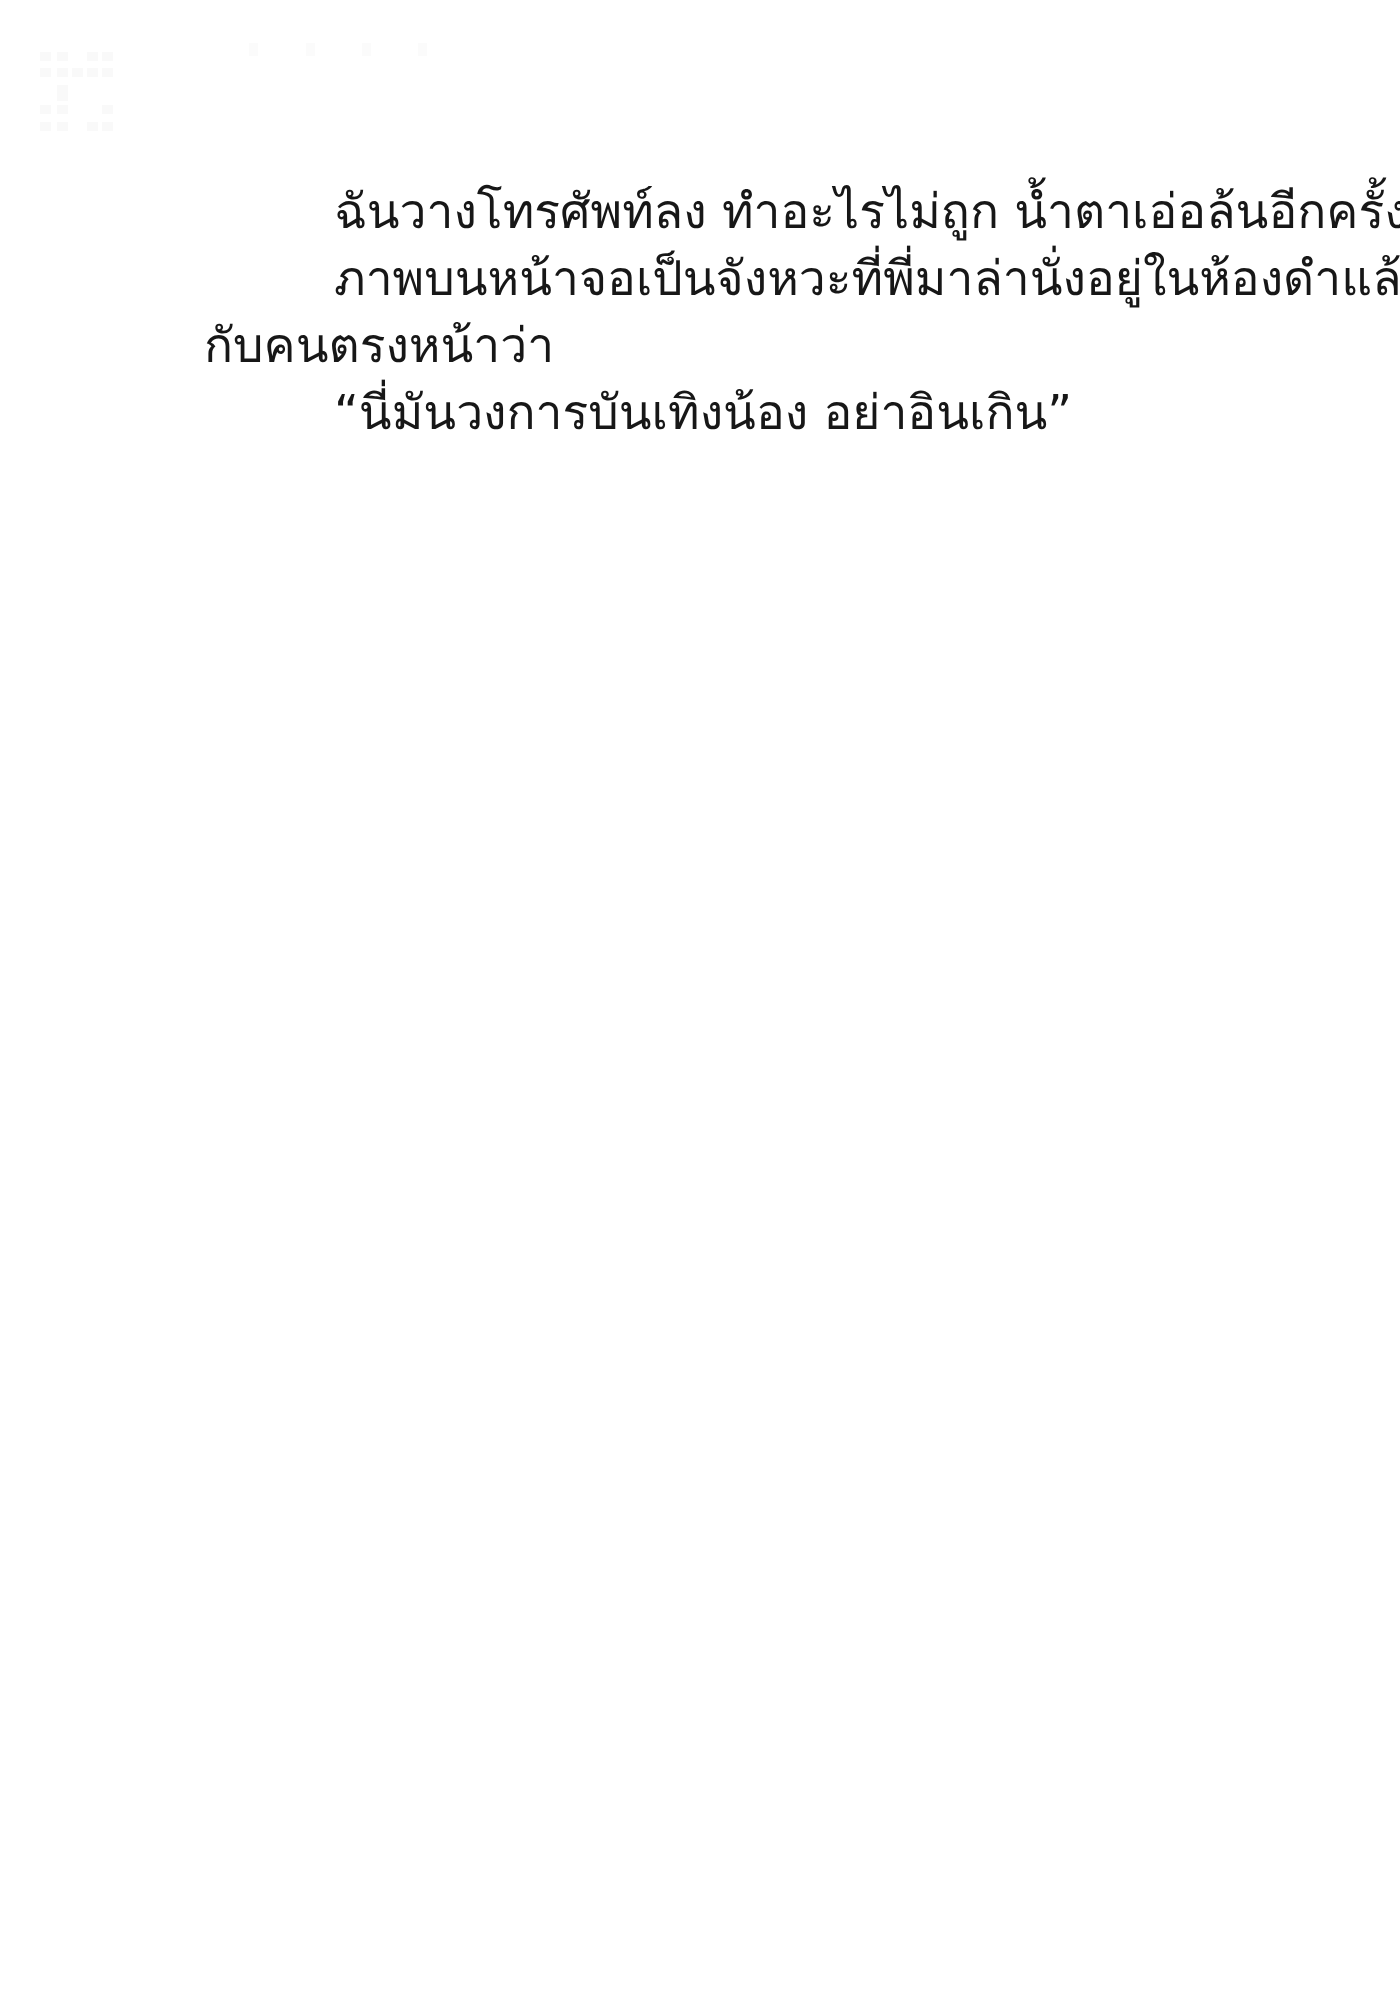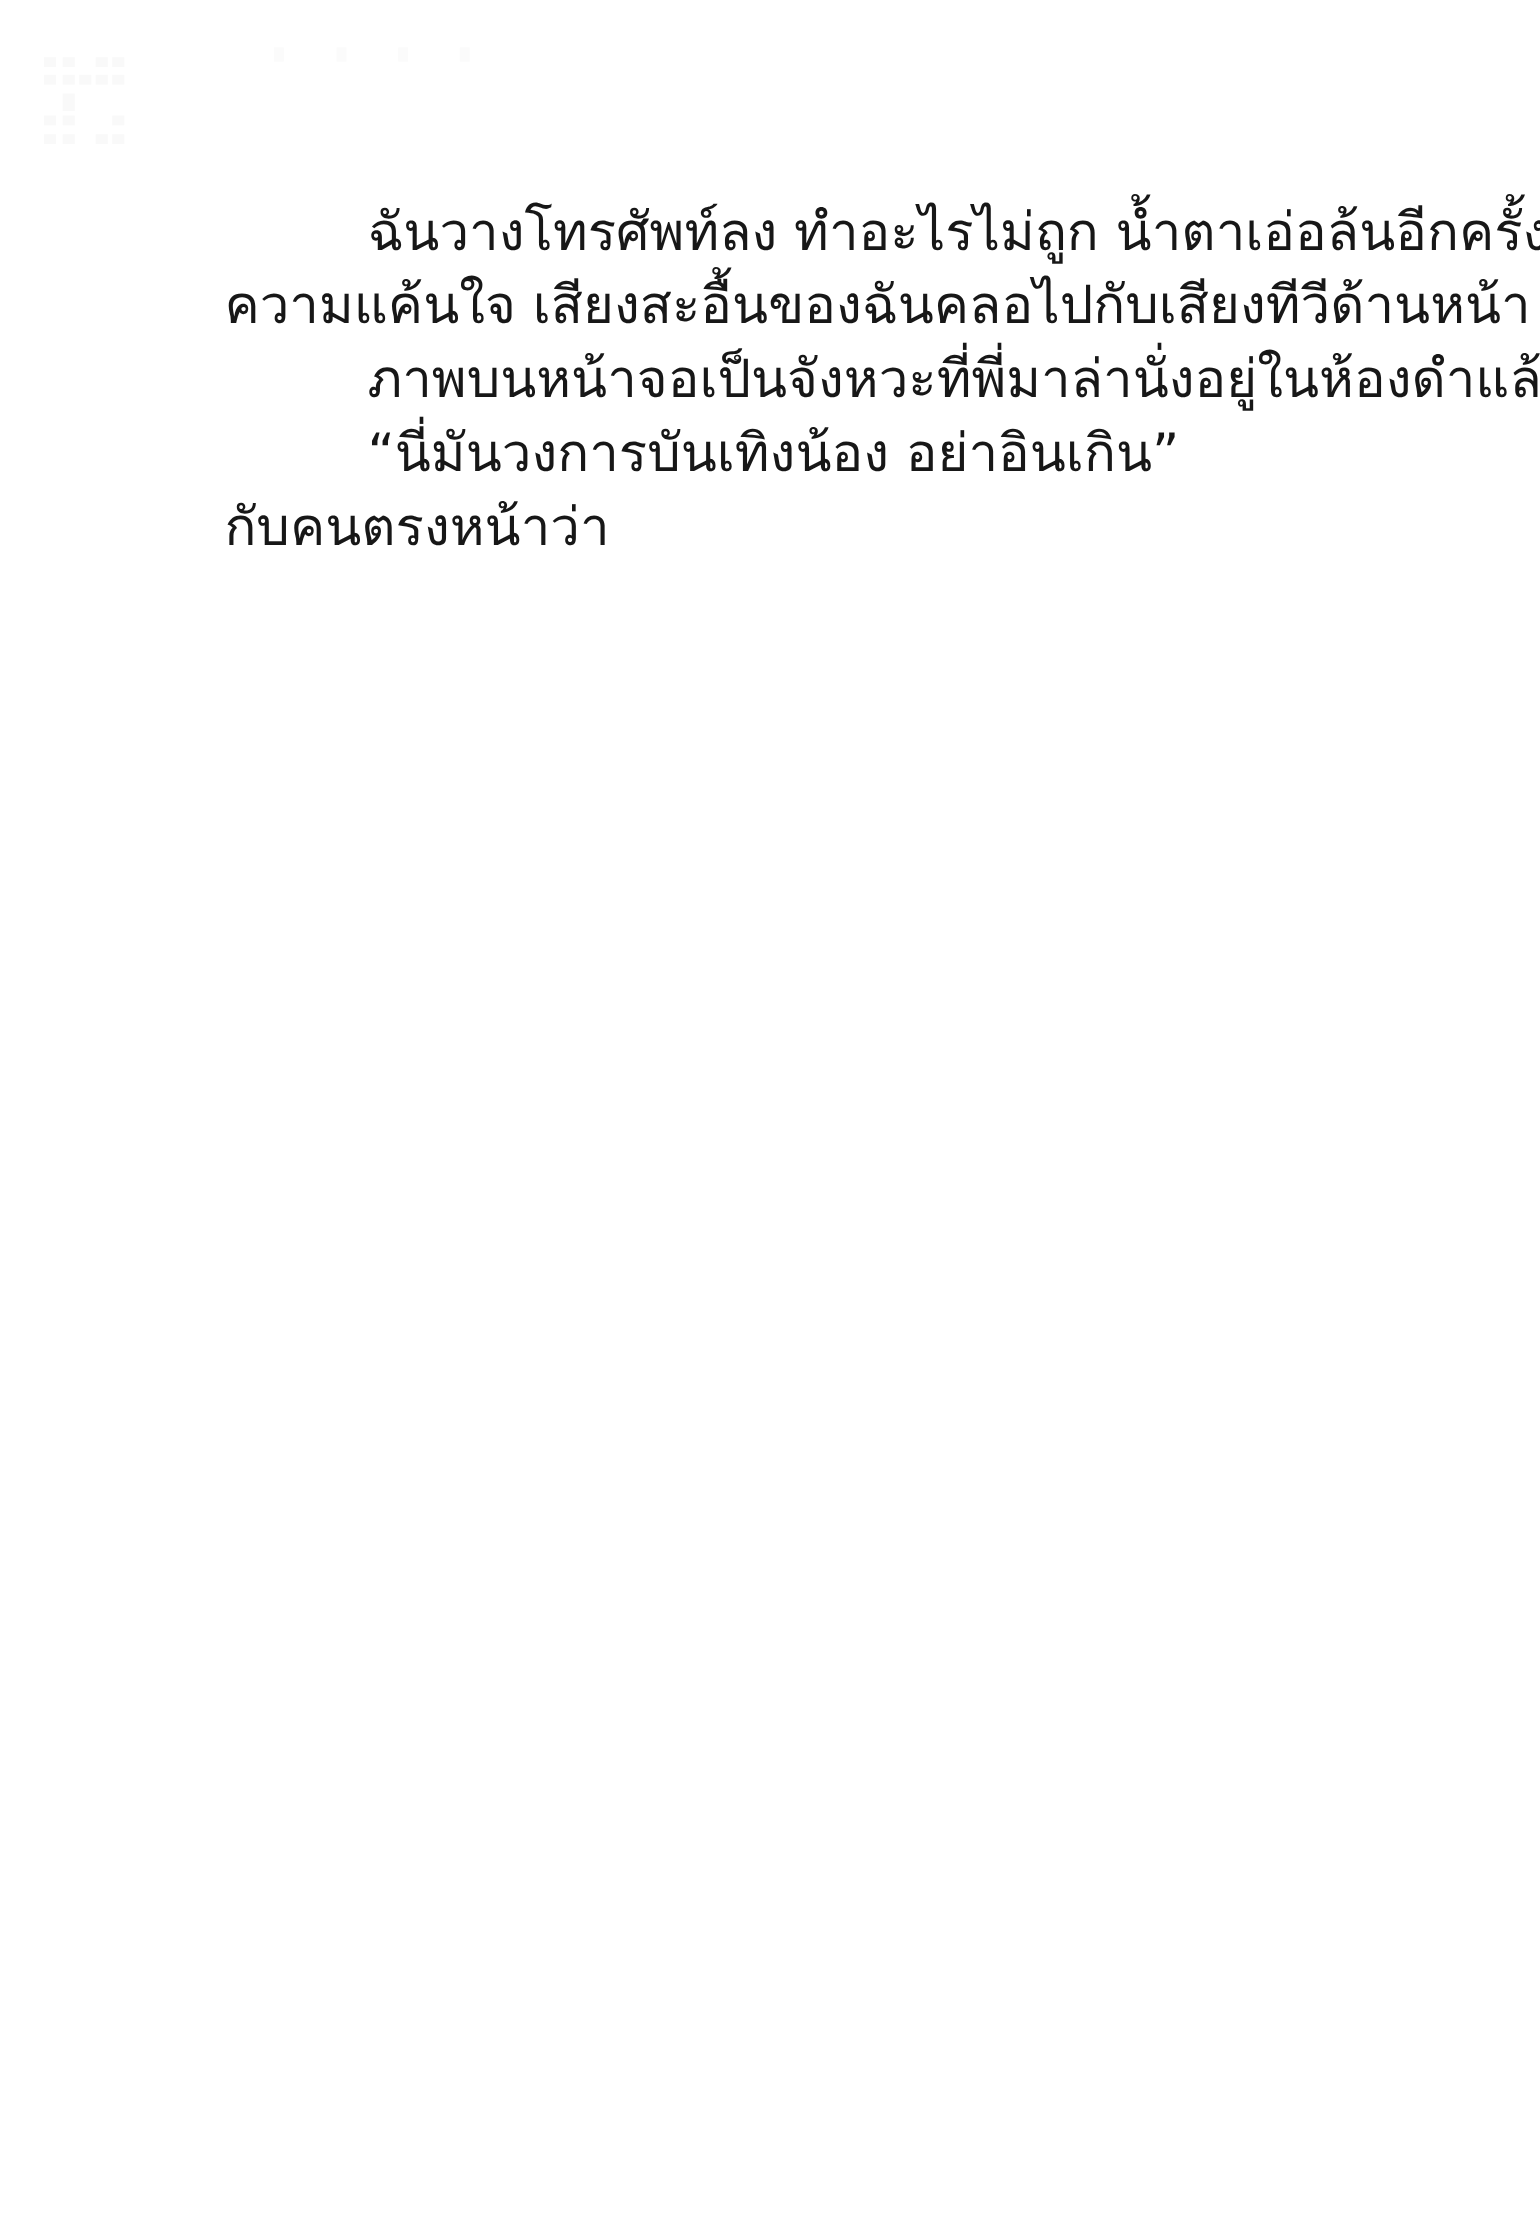--- a/index.html
+++ b/index.html
@@ -66,19 +66,18 @@
       <div class="artifact dot" style="left: 87px; top: 122px; width: 11px; height: 9px;"></div>
       <div class="artifact dot" style="left: 102px; top: 122px; width: 11px; height: 9px;"></div>
       <div class="artifact tick" style="left: 249px; top: 43px; width: 9px; height: 13px;"></div>
       <div class="artifact tick" style="left: 306px; top: 43px; width: 9px; height: 13px;"></div>
       <div class="artifact tick" style="left: 362px; top: 43px; width: 9px; height: 13px;"></div>
       <div class="artifact tick" style="left: 418px; top: 43px; width: 9px; height: 13px;"></div>
     </div>
 
   <div class="text-block">
     <div class="line indented">ฉันวางโทรศัพท์ลง ทำอะไรไม่ถูก น้ำตาเอ่อล้นอีกครั้งด้วย</div>
-    <div class="line">ความแค้นใจ เสียงสะอื้นของฉันคลอไปกับเสียงทีวีด้านหน้า</div>
     <div class="line indented">ภาพบนหน้าจอเป็นจังหวะที่พี่มาล่านั่งอยู่ในห้องดำแล้วพูด</div>
+    <div class="line">กับคนตรงหน้าว่า</div>
     <div class="line indented">“นี่มันวงการบันเทิงน้อง อย่าอินเกิน”</div>
-    <div class="line">กับคนตรงหน้าว่า</div>
   </div>
 
 </div>
 
 </body></html>

